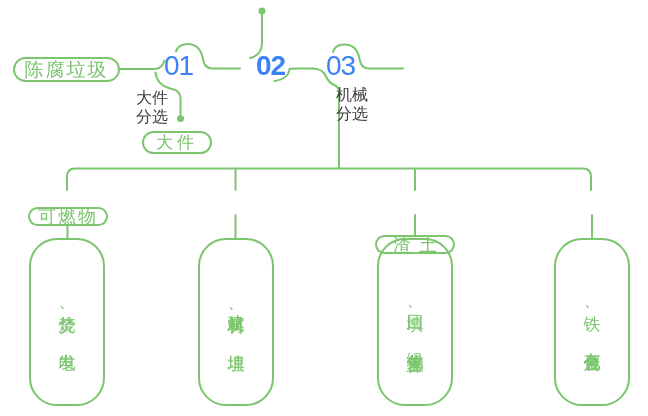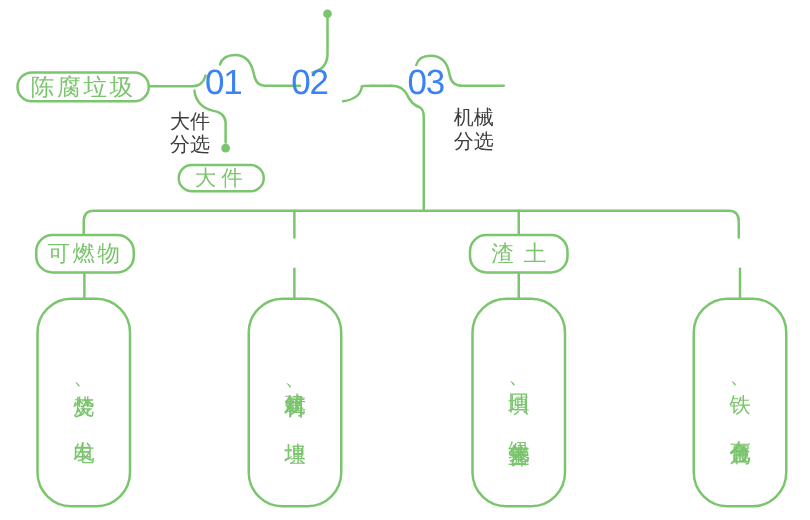--- a/index.html
+++ b/index.html
@@ -14,41 +14,41 @@
   .pill{
     position:absolute;
     display:flex;align-items:center;justify-content:center;
     border:2px solid #7bc56e;border-radius:14px;
     color:#7bc56e;background:#ffffff;
     box-sizing:border-box;
     white-space:nowrap;
   }
   .pill-source{left:13px;top:57px;width:107px;height:25px;font-size:19px;letter-spacing:2px;justify-content:center;}
   .pill-big{left:142px;top:131px;width:70px;height:23px;font-size:17px;letter-spacing:4px;}
-  .pill-cat{top:187px;height:32px;font-size:18px;}
+  .pill-cat{top:207px;height:19px;font-size:18px;}
   .pill-cat1{left:28px;width:80px;letter-spacing:2px;}
   .pill-cat2{left:195px;width:82px;letter-spacing:1px;}
-  .pill-cat3{left:375px;width:80px;letter-spacing:8px;text-indent:8px;}
+  .pill-cat3{left:375px;width:80px;letter-spacing:8px;text-indent:8px;margin-top:28px;}
   .pill-cat4{left:550px;width:84px;letter-spacing:0;}
   .step-number{
     position:absolute;top:52px;
     color:#3b82f6;font-size:28px;line-height:28px;
     letter-spacing:-1px;font-weight:400;
   }
   .num1{left:164px;}
-  .num2{left:233px;}
+  .num2{left:256px;font-weight:bold;}
   .num3{left:326px;}
   .step-label{
     position:absolute;
     color:#3d3d3d;font-size:16px;line-height:19px;
     white-space:nowrap;
   }
   .label1{left:136px;top:88px;}
   .label2{left:270px;top:9px;}
-  .label3{left:363px;top:85px;}
+  .label3{left:336px;top:85px;}
   .outcome-box{
     position:absolute;top:238px;width:76px;height:168px;
     border:2px solid #7bc56e;border-radius:28px;
     box-sizing:border-box;
     display:flex;align-items:center;justify-content:center;
   }
   .box1{left:29px;}
   .box2{left:198px;}
   .box3{left:377px;}
   .box4{left:554px;}

